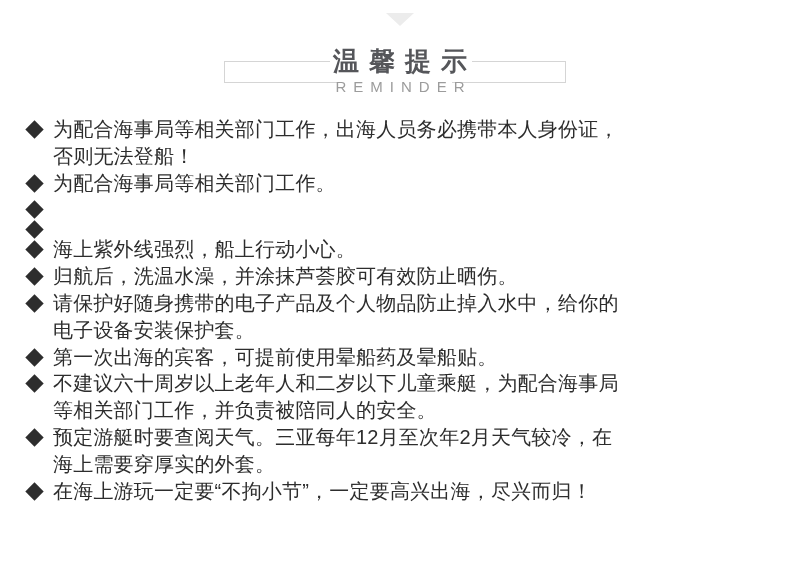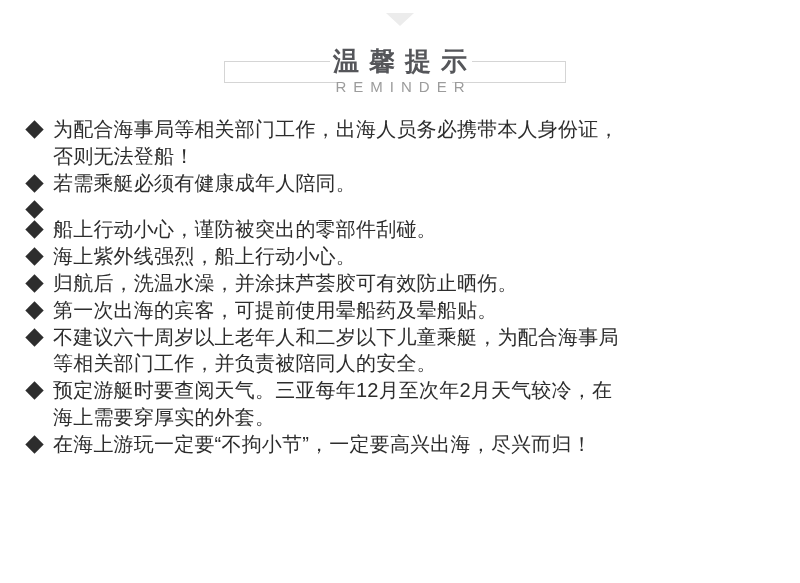--- a/index.html
+++ b/index.html
@@ -82,36 +82,39 @@
     <div class="subtitle">REMINDER</div>
   </div>
 
   <ul class="reminders">
     <li class="item">
       <span class="diamond"></span>
       <span class="txt">为配合海事局等相关部门工作，出海人员务必携带本人身份证，否则无法登船！</span>
     </li>
     <li class="item">
       <span class="diamond"></span>
-      <span class="txt">若需乘艇必须有健康成年人陪同。</span>
+      <span class="txt">为配合海事局等相关部门工作。</span>
     </li>
     <li class="item">
       <span class="diamond"></span>
     </li>
     <li class="item">
       <span class="diamond"></span>
-      <span class="txt">船上行动小心，谨防被突出的零部件刮碰。</span>
     </li>
     <li class="item">
       <span class="diamond"></span>
       <span class="txt">海上紫外线强烈，船上行动小心。</span>
     </li>
     <li class="item">
       <span class="diamond"></span>
       <span class="txt">归航后，洗温水澡，并涂抹芦荟胶可有效防止晒伤。</span>
+    </li>
+    <li class="item">
+      <span class="diamond"></span>
+      <span class="txt">请保护好随身携带的电子产品及个人物品防止掉入水中，给你的电子设备安装保护套。</span>
     </li>
     <li class="item">
       <span class="diamond"></span>
       <span class="txt">第一次出海的宾客，可提前使用晕船药及晕船贴。</span>
     </li>
     <li class="item">
       <span class="diamond"></span>
       <span class="txt">不建议六十周岁以上老年人和二岁以下儿童乘艇，为配合海事局等相关部门工作，并负责被陪同人的安全。</span>
     </li>
     <li class="item">

